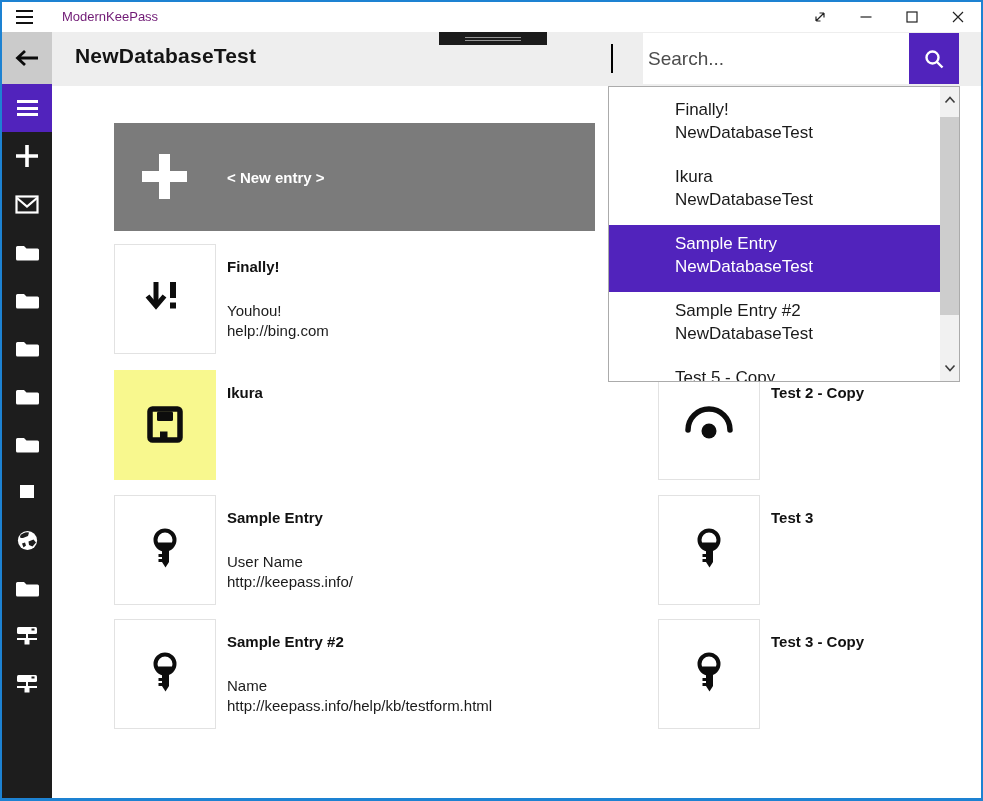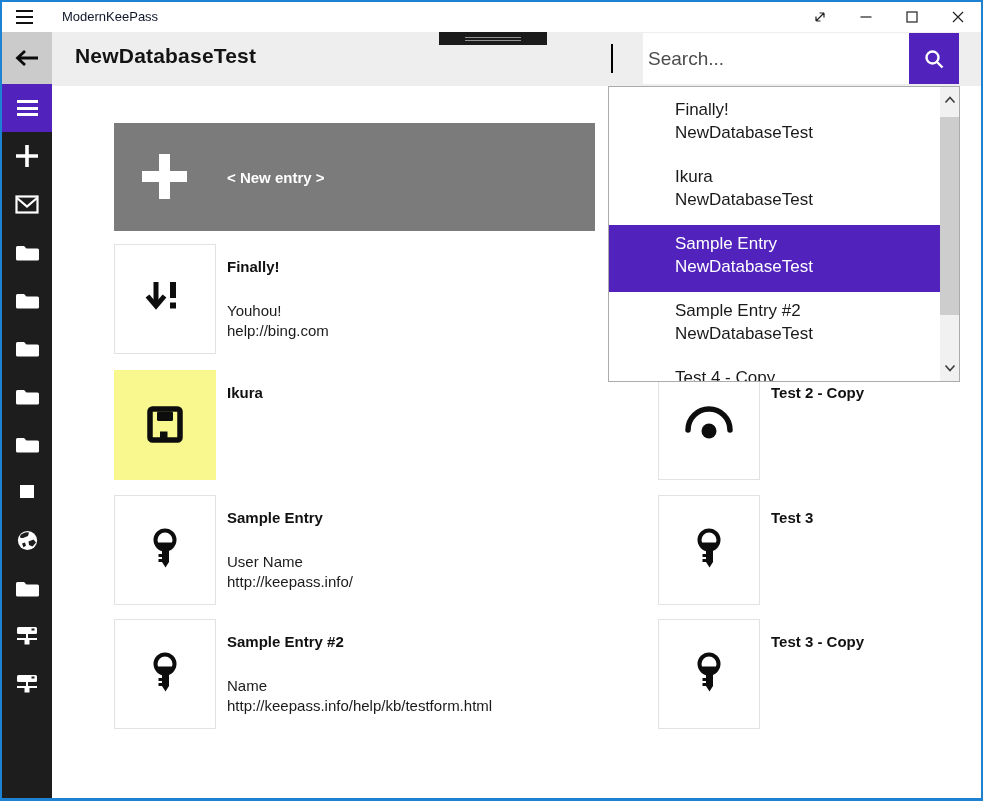--- a/index.html
+++ b/index.html
@@ -6,21 +6,21 @@
   html,body { background:#fff; font-family:"Liberation Sans", sans-serif; }
   #win {
     position:relative; width:983px; height:801px; background:#fff;
     border:2px solid #1d82d2; border-bottom-width:3px; overflow:hidden;
     font-family:"Liberation Sans", sans-serif;
   }
   
   .titlebar { position:absolute; left:0; top:0; right:0; height:30px; background:#fff; }
   .tb-burger { position:absolute; left:14px; top:8px; width:17px; height:14px; display:flex; flex-direction:column; justify-content:space-between; }
   .tb-burger span { display:block; height:2px; background:#111; }
-  .tb-title { position:absolute; left:60px; top:7px; font-size:13px; color:#0f172a; }
+  .tb-title { position:absolute; left:60px; top:7px; font-size:13px; color:#701a75; }
   .winbtns { position:absolute; right:0; top:0; height:30px; display:flex; }
   .winbtn { width:46px; height:30px; display:flex; align-items:center; justify-content:center; }
   
   .sidebar { position:absolute; left:0; top:30px; bottom:0; width:50px; background:#1d1d1d; }
   .sb-back { height:52px; background:#cbcbcb; display:flex; align-items:center; justify-content:center; }
   .sb-burger { height:48px; background:#5123bc; display:flex; align-items:center; justify-content:center; }
   .sb-burger .bars { width:21px; height:16px; display:flex; flex-direction:column; justify-content:space-between; }
   .sb-burger .bars span { display:block; height:3px; background:#fff; }
   .sbi { height:48px; display:flex; align-items:center; justify-content:center; }
   
@@ -321,21 +321,21 @@
       </div>
       <div class="dd-item selected">
         <div>Sample Entry</div>
         <div>NewDatabaseTest</div>
       </div>
       <div class="dd-item">
         <div>Sample Entry #2</div>
         <div>NewDatabaseTest</div>
       </div>
       <div class="dd-item">
-        <div>Test 4 - Copy</div>
+        <div>Test 5 - Copy</div>
       </div>
     </div>
     <div class="dd-scroll">
       <div class="dd-arrow up">
         <svg width="12" height="8">
             <path d="M1.5 6.5 L6 1.5 L10.5 6.5" stroke="#3c3c3c" stroke-width="1.6" fill="none"></path>
           </svg>
       </div>
       <div class="dd-thumb"></div>
       <div class="dd-arrow down">

